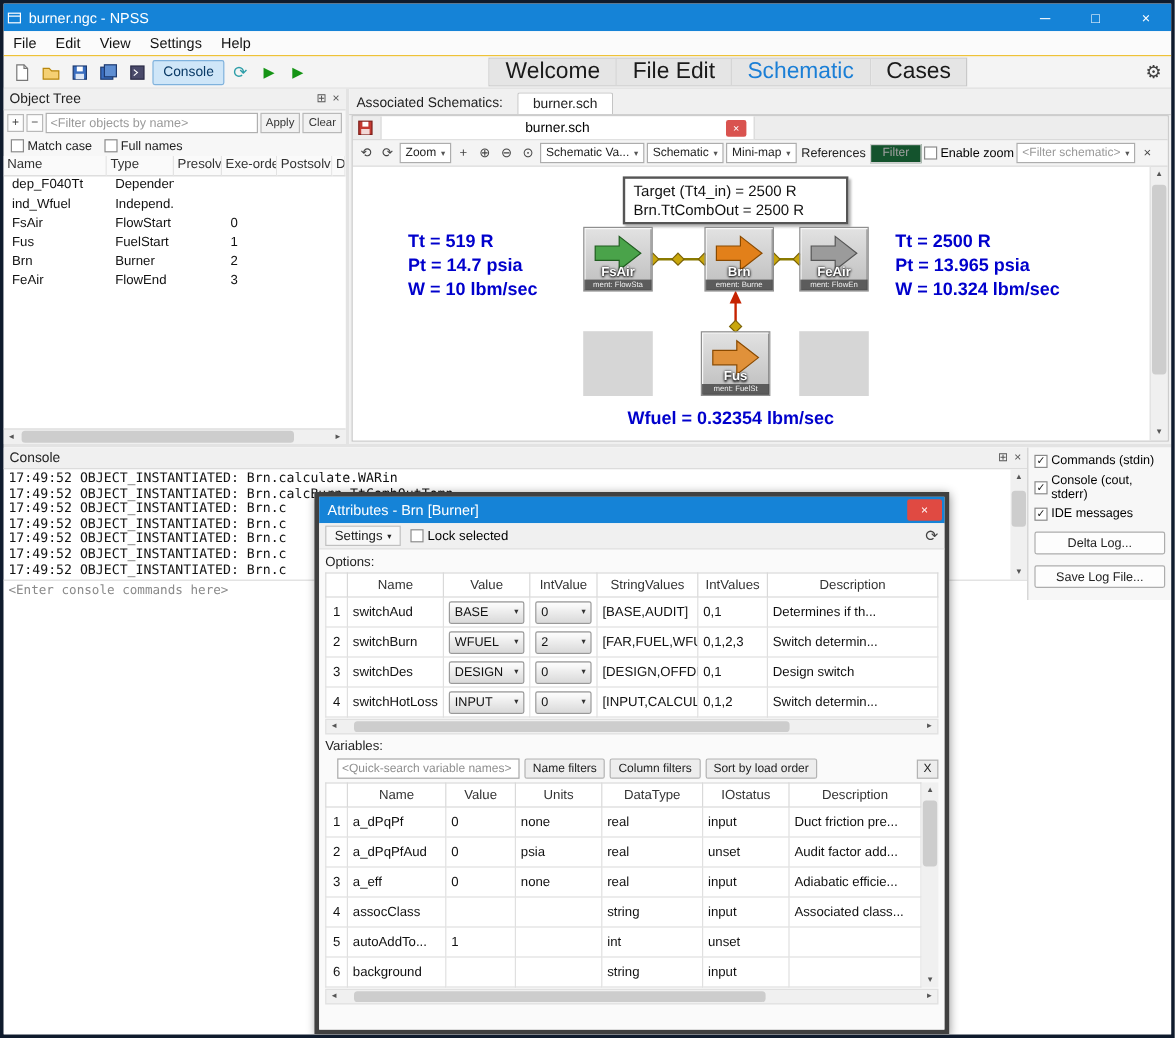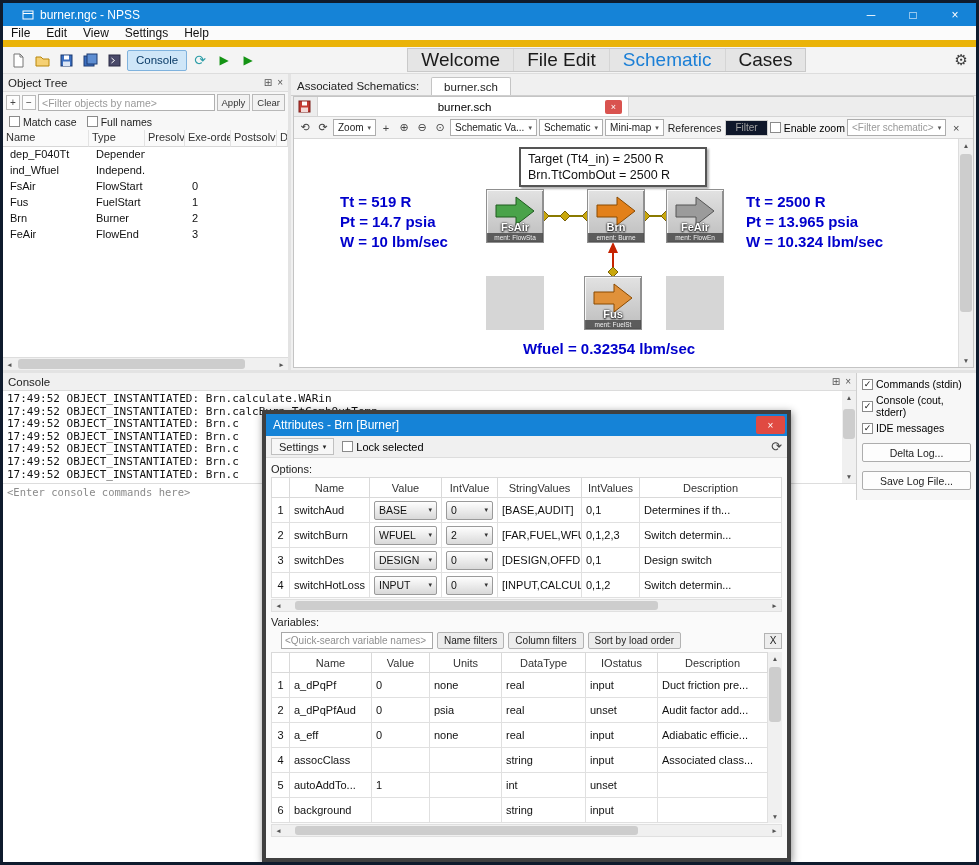--- a/index.html
+++ b/index.html
@@ -1,25 +1,25 @@
 <!DOCTYPE html>
 <html><head>
 <meta charset="utf-8">
 <style>
 *{margin:0;padding:0;box-sizing:border-box;}
 body{font-family:"Liberation Sans","DejaVu Sans",sans-serif;background:#8a8a8a;}
 button{font-family:inherit;cursor:default;}
 .window{position:relative;width:979px;height:865px;border:3px solid #0f1b2d;background:#fff;display:flex;flex-direction:column;overflow:hidden;}
 
 
-.titlebar{flex:0 0 23px;background:#1583d7;color:#fff;display:flex;align-items:center;padding-left:19px;font-size:12px;}
+.titlebar{flex:0 0 23px;background:#1583d7;color:#fff;display:flex;align-items:center;padding-left:3px;font-size:12px;}
 .titlebar .title{margin-left:6px;}
 .winbtns{margin-left:auto;display:flex;height:100%;}
 .winbtn{width:42px;display:flex;align-items:center;justify-content:center;font-size:12px;color:#fff;}
-.menubar{flex:0 0 21px;background:#fbfbfb;border-bottom:7px solid #eab308;display:flex;align-items:center;font-size:12px;color:#111;}
+.menubar{flex:0 0 21px;background:#fbfbfb;border-bottom:1px solid #eab308;display:flex;align-items:center;font-size:12px;color:#111;}
 .menu-item{padding:0 8px;height:100%;display:flex;align-items:center;}
 .toolbar{flex:0 0 27px;background:#f4f4f4;border-bottom:1px solid #ddd;display:flex;align-items:center;padding:0 4px;gap:2px;}
 .icon-btn{width:22px;height:22px;display:flex;align-items:center;justify-content:center;border:1px solid transparent;background:none;border-radius:2px;font-size:13px;}
 .console-btn{display:flex;align-items:center;height:21px;padding:0 8px;font-size:11.5px;background:#cfe6f8;border:1px solid #7fb2dd;border-radius:2px;color:#0a3a66;}
 .glyph-green{color:#159415;font-size:12px;}
 .glyph-refresh{color:#2e9ea8;font-size:14px;}
 .main-tabs{display:flex;margin-left:auto;border:1px solid #c9c9c9;background:#fff;height:24px;}
 .main-tab{padding:0 13px;display:flex;align-items:center;font-size:19px;font-weight:normal;color:#1a1a1a;border-right:1px solid #d5d5d5;background:#e5e5e5;}
 .main-tab:last-child{border-right:none;}
 .main-tab.active{color:#1b7fd6;}
@@ -60,21 +60,21 @@
 .sch-tabstrip{flex:0 0 20px;display:flex;align-items:center;background:#ededed;border-bottom:1px solid #d5d5d5;padding:0 4px;gap:6px;}
 .sch-tab{width:312px;height:100%;background:#fff;border-left:1px solid #d5d5d5;border-right:1px solid #d5d5d5;display:flex;align-items:center;padding:0 6px;font-size:11.5px;}
 .sch-tab .t{flex:1;text-align:center;}
 .sch-close{width:17px;height:14px;background:#d9534f;color:#fff;font-size:9px;display:flex;align-items:center;justify-content:center;border:none;border-radius:2px;}
 .sch-toolbar{flex:0 0 22px;display:flex;align-items:center;gap:2px;padding:0 3px;background:#f4f4f4;border-bottom:1px solid #d8d8d8;font-size:10.5px;white-space:nowrap;overflow:hidden;}
 .mini-icon{width:16px;height:16px;display:flex;align-items:center;justify-content:center;font-size:11px;color:#444;background:none;border:none;flex:0 0 auto;}
 .combo{height:17px;border:1px solid #adadad;background:#fff;display:inline-flex;align-items:center;gap:4px;padding:0 4px;font-size:10px;color:#222;flex:0 0 auto;}
 .combo .caret{font-size:7px;color:#555;}
 .combo.gray .val{color:#999;}
 .toolbar-text{font-size:10.5px;color:#222;padding:0 2px;}
-.disabled-btn{height:16px;border:1px solid #cfcfcf;background:#0f172a;color:#a0a0a0;font-size:10px;padding:0 9px;display:flex;align-items:center;}
+.disabled-btn{height:16px;border:1px solid #cfcfcf;background:#14532d;color:#a0a0a0;font-size:10px;padding:0 9px;display:flex;align-items:center;}
 .sch-body{flex:1;display:flex;min-height:0;}
 .sch-canvas{flex:1;background:#fff;position:relative;overflow:hidden;border-right:1px solid #ddd;}
 .vscroll{flex:0 0 14px;background:#f0f0f0;display:flex;flex-direction:column;align-items:center;}
 .vscroll .scroll-arr{width:100%;height:13px;display:flex;align-items:center;justify-content:center;}
 .vtrack{flex:1;width:100%;position:relative;}
 .vthumb{position:absolute;left:1px;right:1px;background:#cdcdcd;border-radius:3px;}
 
 
 .target-box{position:absolute;left:225px;top:8px;width:188px;background:#fff;border:2px solid #555;box-shadow:2px 2px 2px rgba(0,0,0,.3);padding:2px 7px;font-size:12.5px;color:#111;line-height:16px;}
 .blue-block{position:absolute;color:#0000cc;font-weight:bold;font-size:15px;line-height:20px;}

